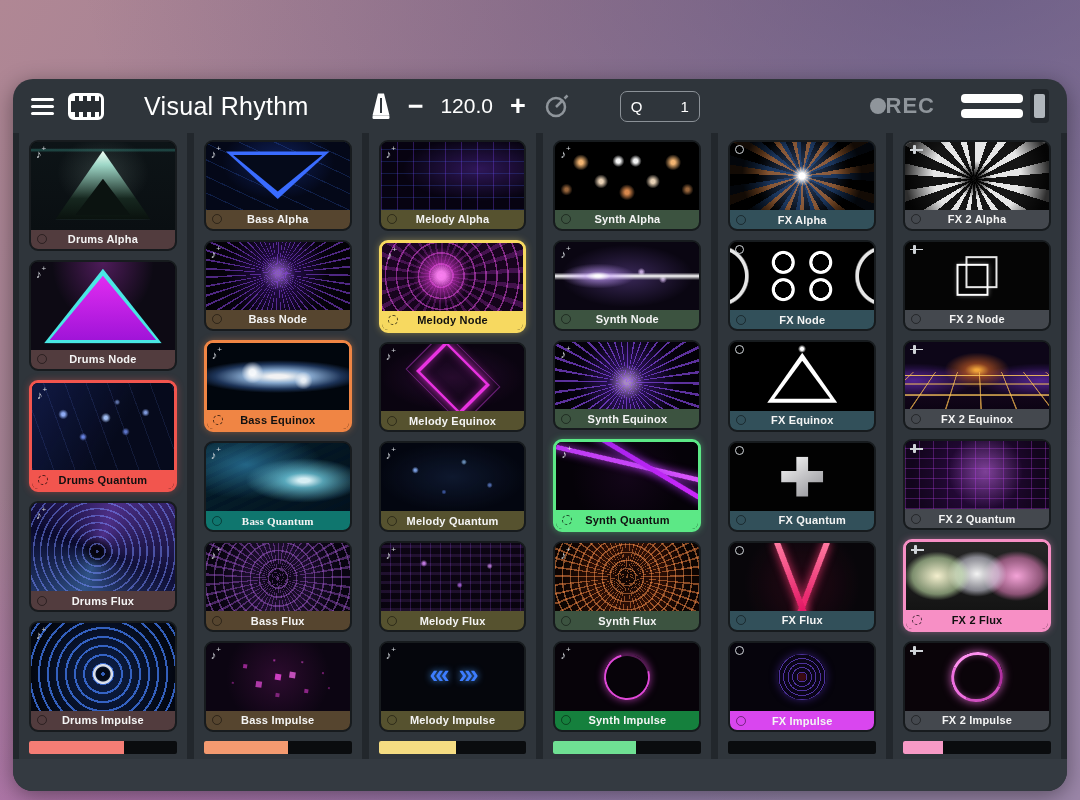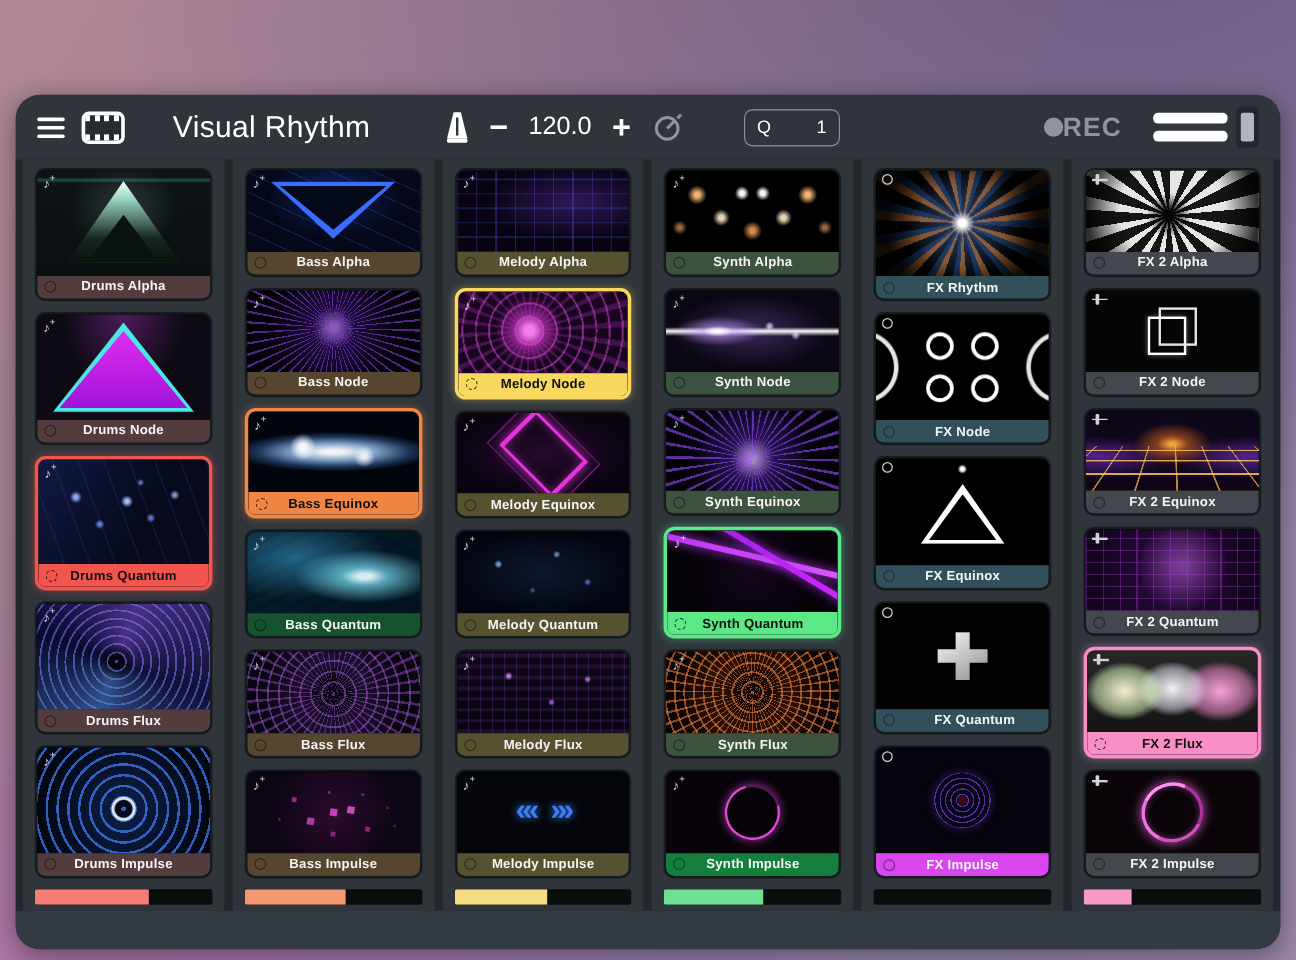--- a/index.html
+++ b/index.html
@@ -361,21 +361,21 @@
           </div>
           <div class="label sel" style="background: rgb(240, 133, 68);">
             <span class="loopdot sel"></span>
             <span class="ltext">Bass Equinox</span>
           </div>
         </div>
         <div class="cell">
           <div class="th t-bass-quantum">
             <span class="cicon ic-note"></span>
           </div>
-          <div class="label" style="background: #14532d;">
+          <div class="label" style="background: #0f766e; font-family: Liberation Serif, serif;">
             <span class="loopdot"></span>
             <span class="ltext">Bass Quantum</span>
           </div>
         </div>
         <div class="cell">
           <div class="th t-bass-flux">
             <span class="cicon ic-note"></span>
           </div>
           <div class="label" style="background: rgb(86, 69, 47);">
             <span class="loopdot"></span>
@@ -513,21 +513,21 @@
           <div class="pfill" style="width: 56%; background: rgb(111, 224, 147);"></div>
         </div>
       </div>
       <div class="lane">
         <div class="cell">
           <div class="th t-fx-alpha">
             <span class="cicon ic-record"></span>
           </div>
           <div class="label" style="background: rgb(50, 80, 90);">
             <span class="loopdot"></span>
-            <span class="ltext">FX Rhythm</span>
+            <span class="ltext">FX Alpha</span>
           </div>
         </div>
         <div class="cell">
           <div class="th t-fx-node">
             <span class="cicon ic-record"></span>
           </div>
           <div class="label" style="background: rgb(50, 80, 90);">
             <span class="loopdot"></span>
             <span class="ltext">FX Node</span>
           </div>
@@ -541,20 +541,29 @@
             <span class="ltext">FX Equinox</span>
           </div>
         </div>
         <div class="cell">
           <div class="th t-fx-quantum">
             <span class="cicon ic-record"></span>
           </div>
           <div class="label" style="background: rgb(50, 80, 90); padding-left: 20px;">
             <span class="loopdot"></span>
             <span class="ltext">FX Quantum</span>
+          </div>
+        </div>
+        <div class="cell">
+          <div class="th t-fx-flux">
+            <span class="cicon ic-record"></span>
+          </div>
+          <div class="label" style="background: rgb(50, 80, 90);">
+            <span class="loopdot"></span>
+            <span class="ltext">FX Flux</span>
           </div>
         </div>
         <div class="cell">
           <div class="th t-fx-impulse">
             <span class="cicon ic-record"></span>
           </div>
           <div class="label" style="background: #d946ef;">
             <span class="loopdot"></span>
             <span class="ltext">FX Impulse</span>
           </div>

